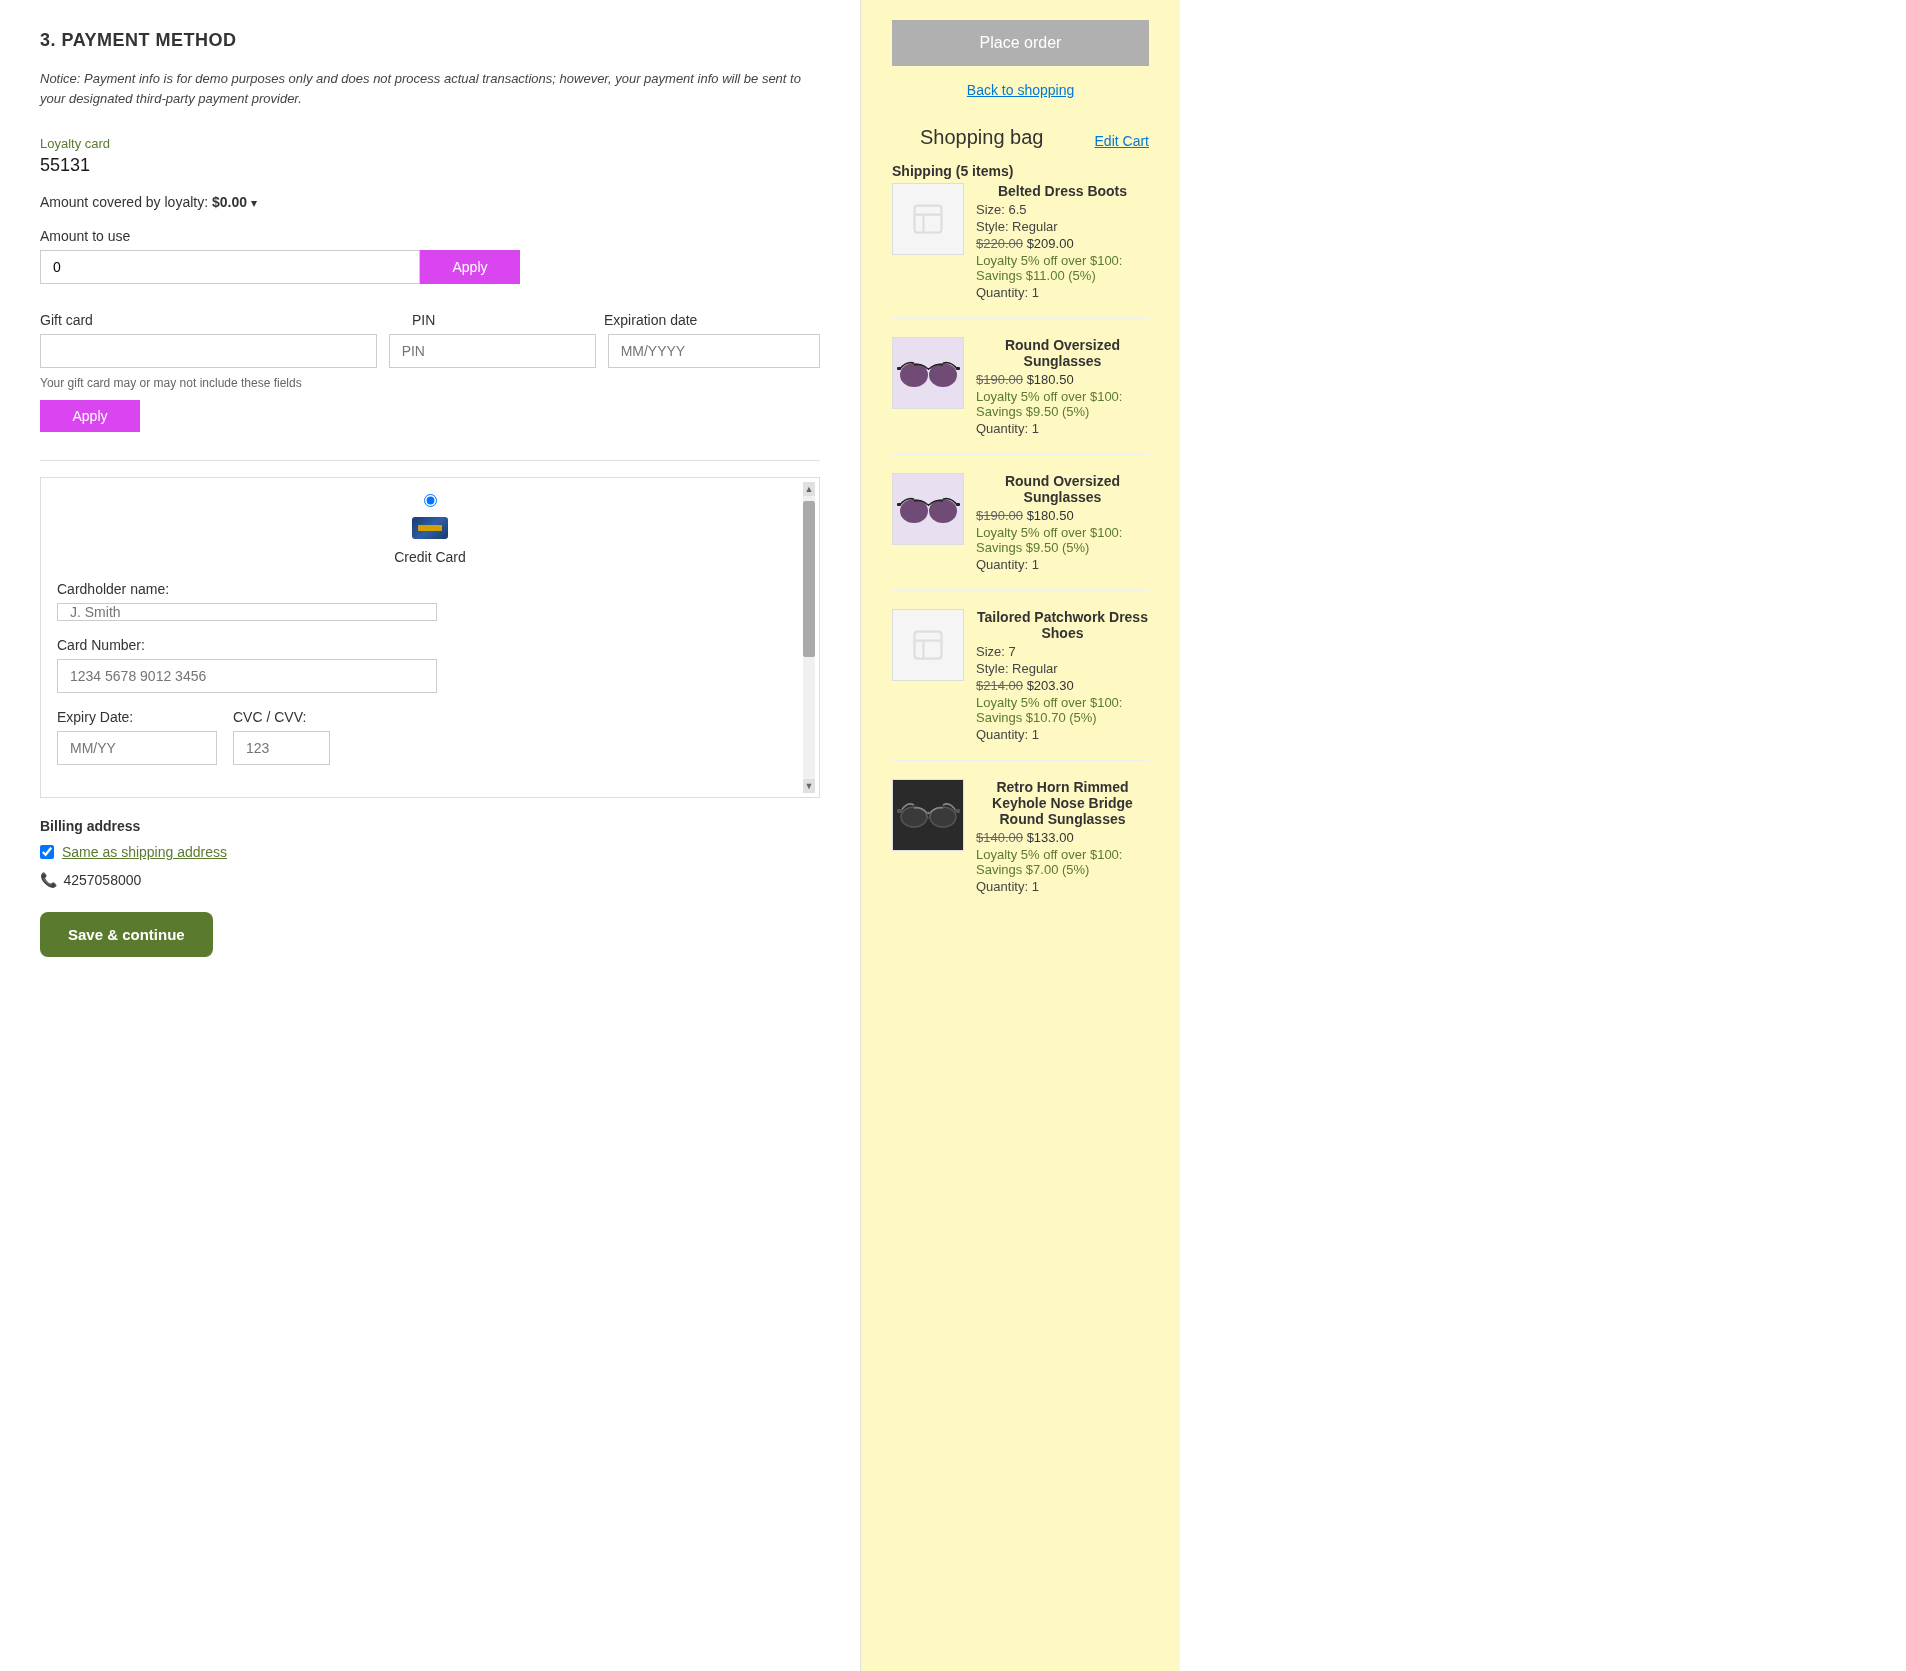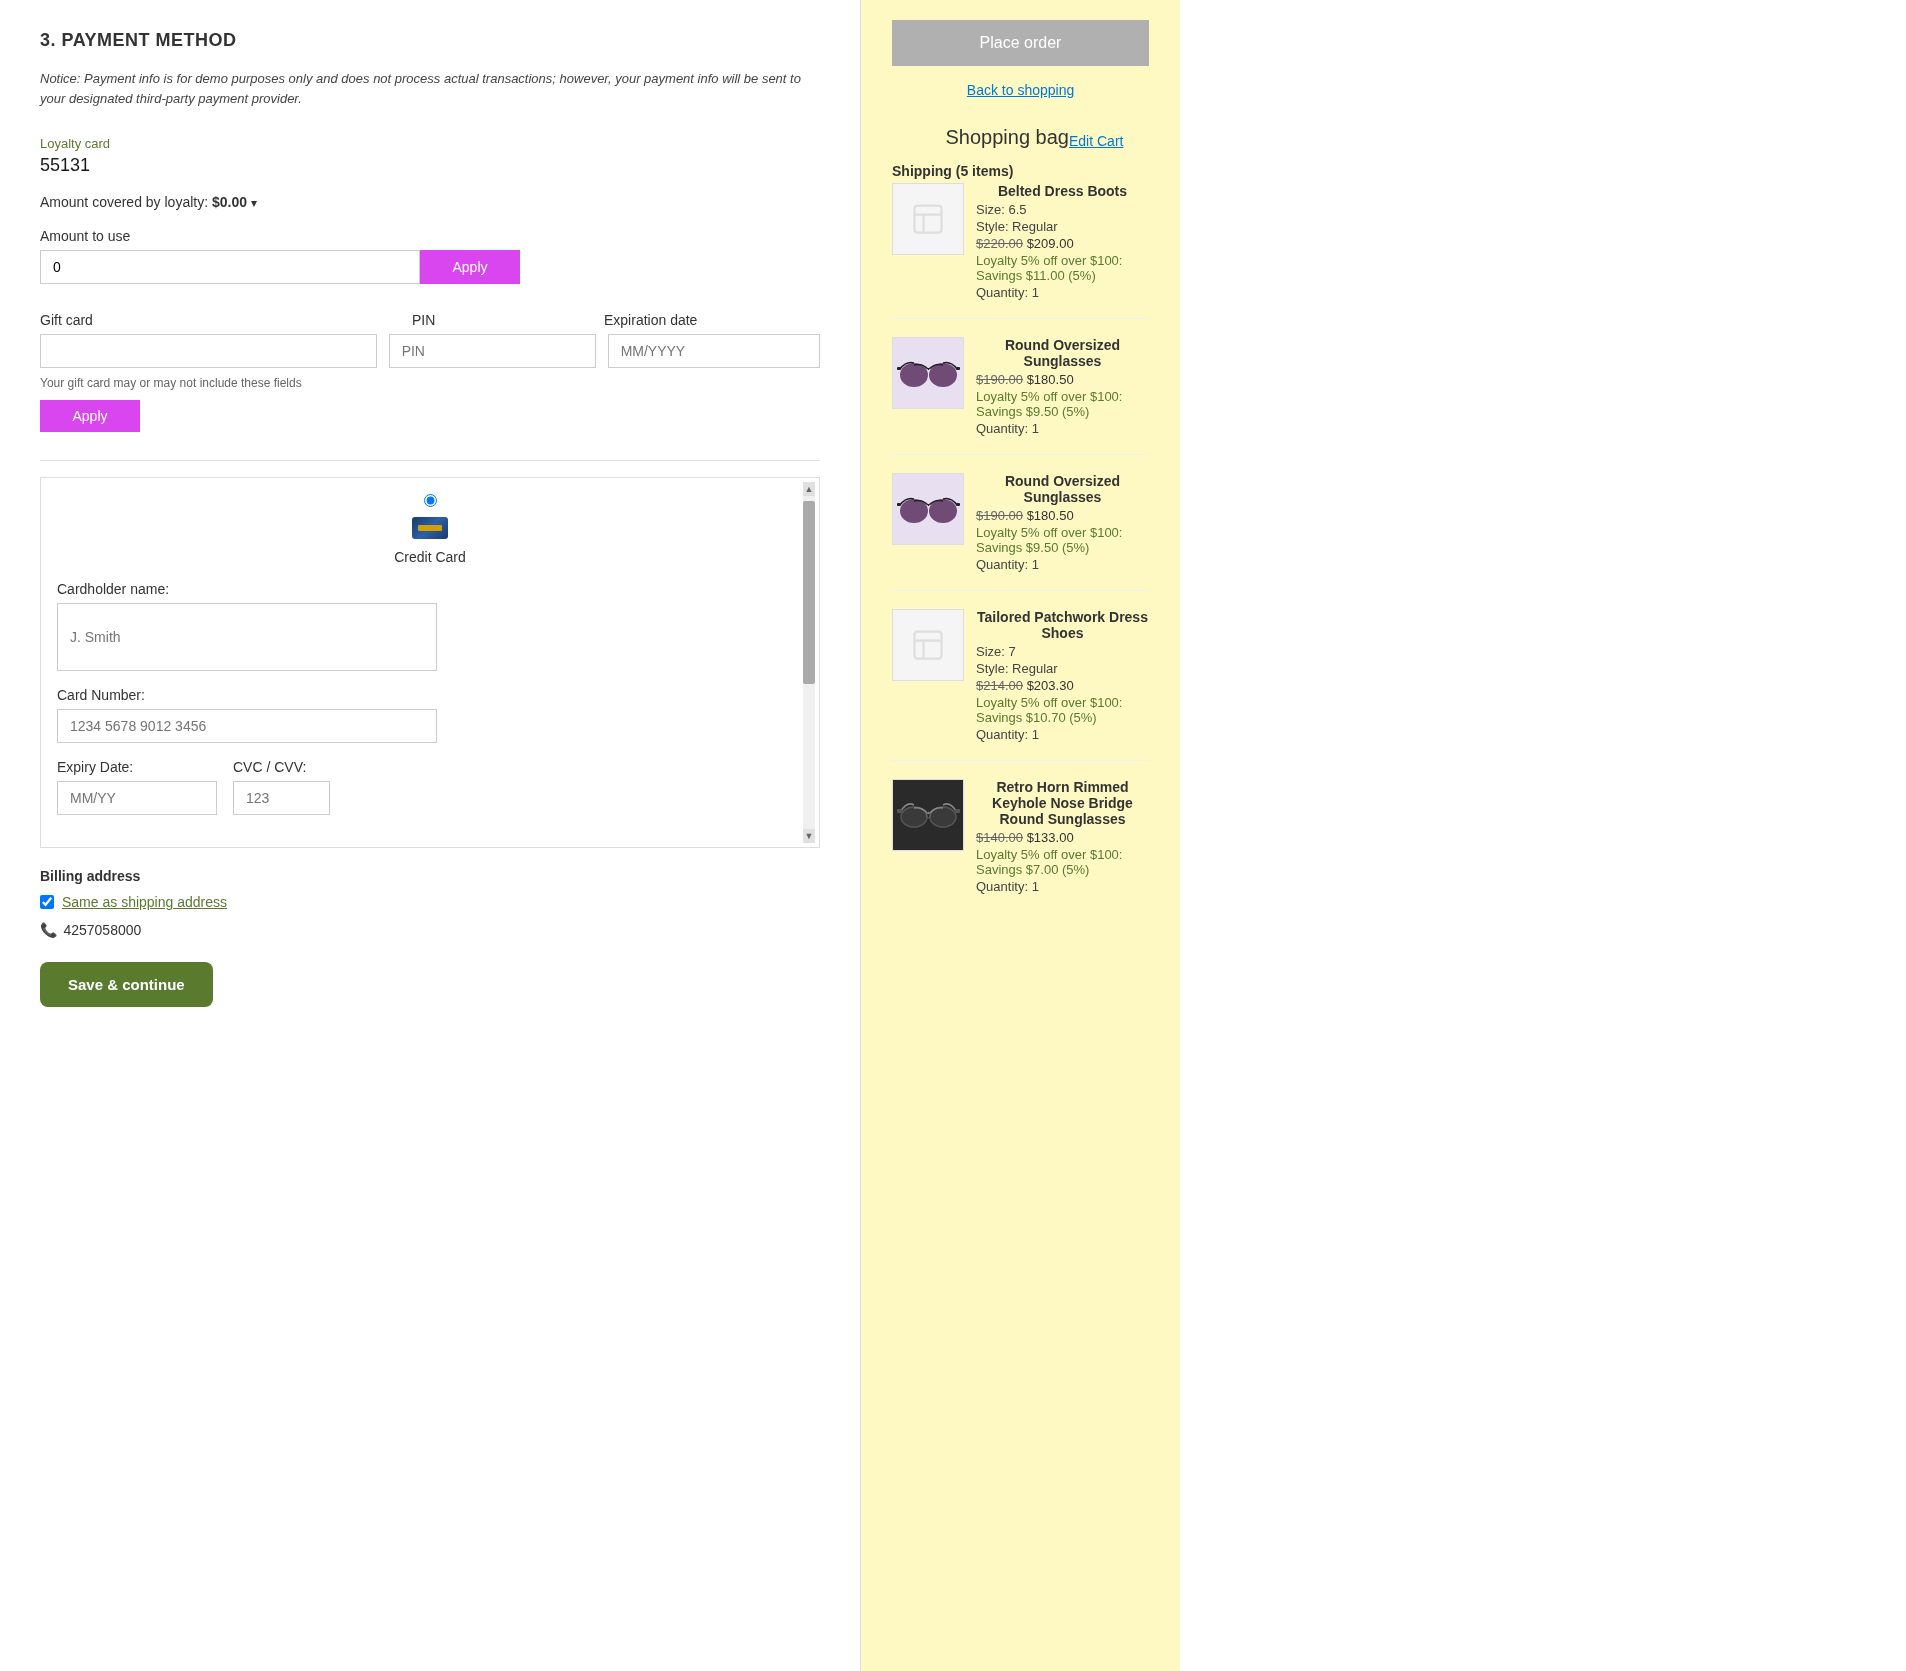--- a/index.html
+++ b/index.html
@@ -34,21 +34,21 @@
     .gift-field-labels > div:nth-child(3) { flex: 1.2; }
     .gift-hint { font-size: 12px; color: #666; margin-bottom: 10px; }
 
     .payment-method-section { position: relative; border: 1px solid #ddd; padding: 16px; margin-bottom: 20px; }
     .payment-row { display: flex; align-items: center; gap: 10px; margin-bottom: 16px; flex-direction: column; }
     .credit-card-icon { width: 36px; height: 22px; background: linear-gradient(135deg, #1a3a6b 0%, #2d5fa8 50%, #1a3a6b 100%); border-radius: 3px; display: inline-flex; align-items: center; justify-content: center; }
     .credit-card-icon::after { content: ''; display: block; width: 24px; height: 6px; background: #d4a000; border-radius: 1px; }
 
     .form-group { margin-bottom: 16px; }
     .form-group label { font-size: 14px; color: #333; display: block; margin-bottom: 6px; }
-    .text-input { width: 380px; padding: 25px 12px; border: 1px solid #ccc; font-size: 14px; outline: none; color: #404040; }
+    .text-input { width: 380px; padding: 0 12px; border: 1px solid #ccc; font-size: 14px; outline: none; color: #404040; }
     .card-number-input { width: 380px; padding: 8px 12px; border: 1px solid #ccc; font-size: 14px; outline: none; color: #aaa; }
     .expiry-cvc-row { display: flex; gap: 16px; }
     .expiry-input { width: 160px; padding: 8px 12px; border: 1px solid #ccc; font-size: 14px; outline: none; color: #aaa; }
     .cvc-input { width: 97px; padding: 8px 12px; border: 1px solid #ccc; font-size: 14px; outline: none; color: #aaa; }
     .expiry-cvc-labels { display: flex; gap: 16px; margin-bottom: 6px; }
     .expiry-cvc-labels span { font-size: 14px; color: #333; }
     .expiry-cvc-labels span:first-child { width: 160px; }
 
     .billing-section { margin-top: 20px; }
     .billing-title { font-weight: 700; font-size: 14px; margin-bottom: 10px; }
@@ -56,21 +56,21 @@
     .checkbox-row input[type=checkbox] { width: 14px; height: 14px; }
     .checkbox-label { font-size: 14px; color: #5a7a2e; text-decoration: underline; cursor: pointer; }
     .billing-address { font-size: 14px; color: #333; line-height: 1.7; margin-bottom: 6px; }
     .phone-row { display: flex; align-items: center; gap: 6px; font-size: 14px; }
 
     .save-btn { background: #5a7a2e; color: #fff; border: none; padding: 14px 28px; font-size: 15px; font-weight: 600; cursor: pointer; margin-top: 24px; border-radius: 8px; }
 
     
     .sidebar-title { font-size: 20px; font-weight: 400; margin-bottom: 6px; }
     .edit-cart-link { font-size: 14px; color: #0078d4; text-decoration: underline; cursor: pointer; }
-    .sidebar-header { display: flex; justify-content: center; align-items: center; margin-bottom: 8px; margin-left: 28px; }
+    .sidebar-header { display: flex; justify-content: space-between; align-items: center; margin-bottom: 8px; margin-left: 28px; }
     .shipping-label { font-weight: 700; font-size: 14px; margin-bottom: 4px; }
     .place-order-btn { display: block; width: 100%; padding: 14px; background: #b0b0b0; color: #fff; border: none; font-size: 16px; font-weight: 500; cursor: pointer; margin-bottom: 16px; }
     .back-shopping { text-align: center; font-size: 14px; color: #0078d4; text-decoration: underline; cursor: pointer; display: block; margin-bottom: 28px; }
 
     .cart-item { display: flex; gap: 12px; margin-bottom: 18px; padding-bottom: 18px; border-bottom: 1px solid #f0f0f0; }
     .cart-item:last-child { border-bottom: none; }
     .item-thumb { width: 72px; height: 72px; border: 1px solid #ddd; background: #f5f5f5; display: flex; align-items: center; justify-content: center; flex-shrink: 0; overflow: hidden; }
     .item-thumb-placeholder { width: 100%; height: 100%; display: flex; align-items: center; justify-content: center; }
     .item-thumb-placeholder svg { width: 36px; height: 36px; opacity: 0.3; }
     .item-details { flex: 1; }

